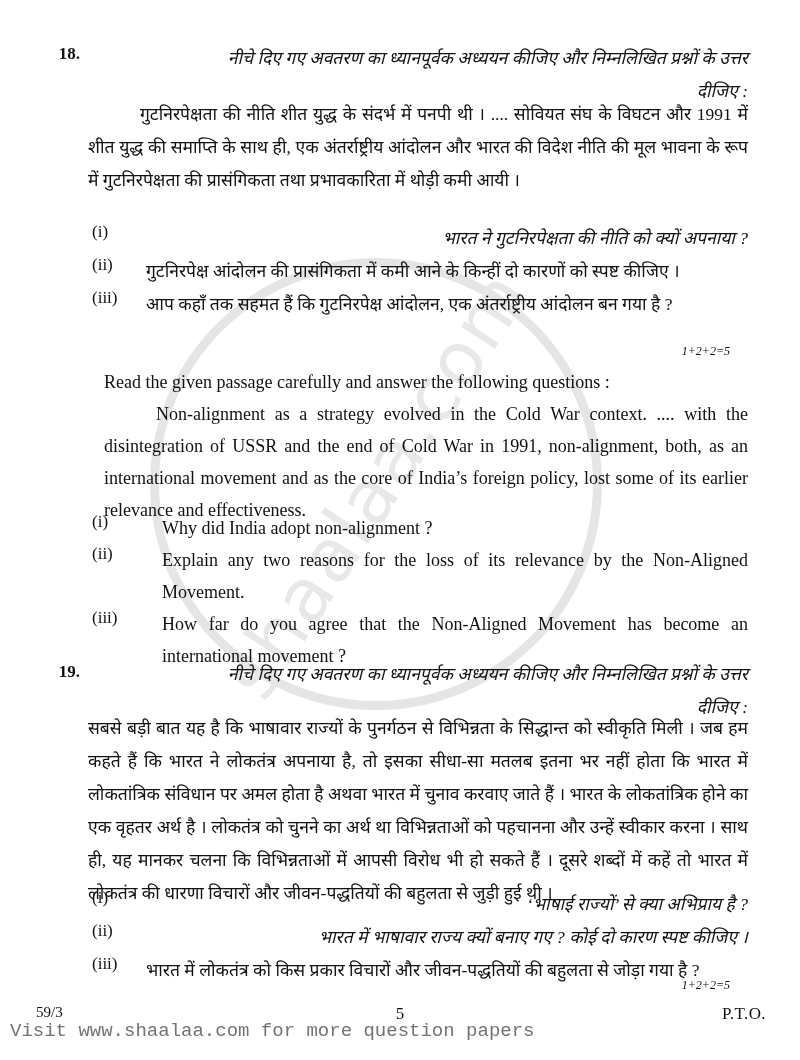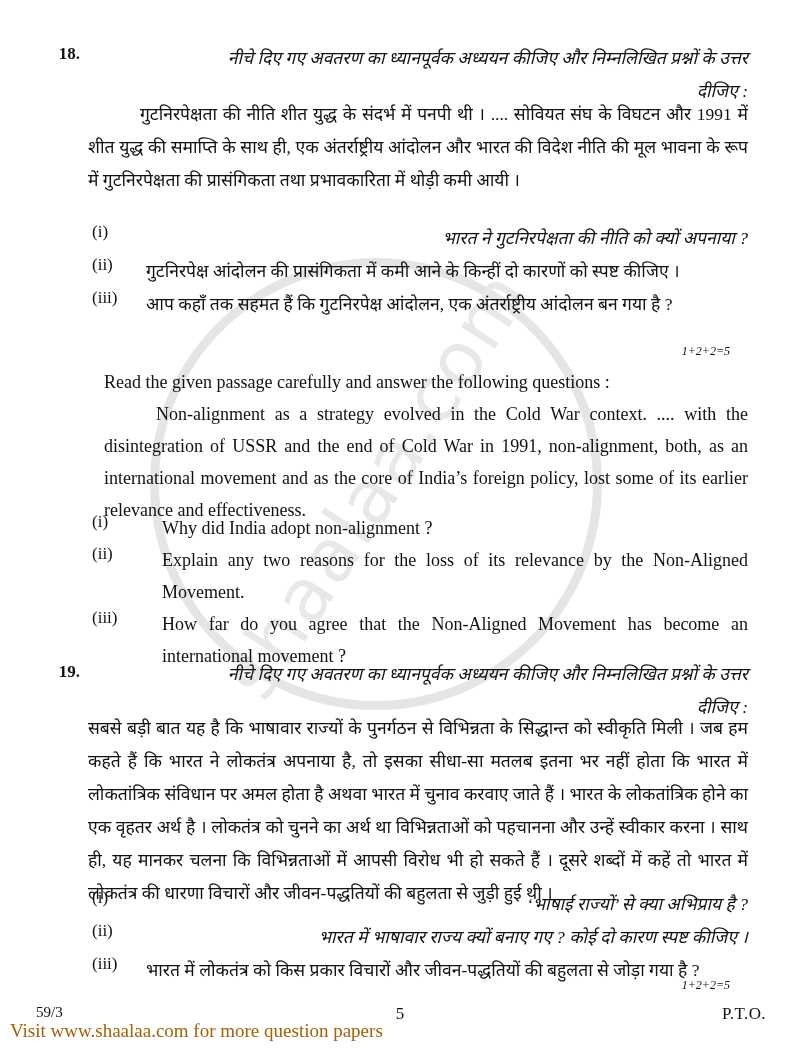--- a/index.html
+++ b/index.html
@@ -148,23 +148,23 @@
     font-size: 17px;
   }
   .f-pto {
     position: absolute; right: 34px; top: 0;
     font-family: "Liberation Serif", "DejaVu Serif", serif;
     font-size: 17px;
     letter-spacing: 0.4px;
   }
   .f-visit {
     position: absolute; left: 10px; top: 16px;
-    font-family: Liberation Serif, serif;
+    font-family: Liberation Mono, monospace;
     font-size: 19px;
-    color: #a16207;
+    color: #737373;
     white-space: nowrap;
   }
 </style>
 </head>
 <body>
 
 <div class="page">
 
   <div class="watermark">
     <div class="wm-ring"></div>

